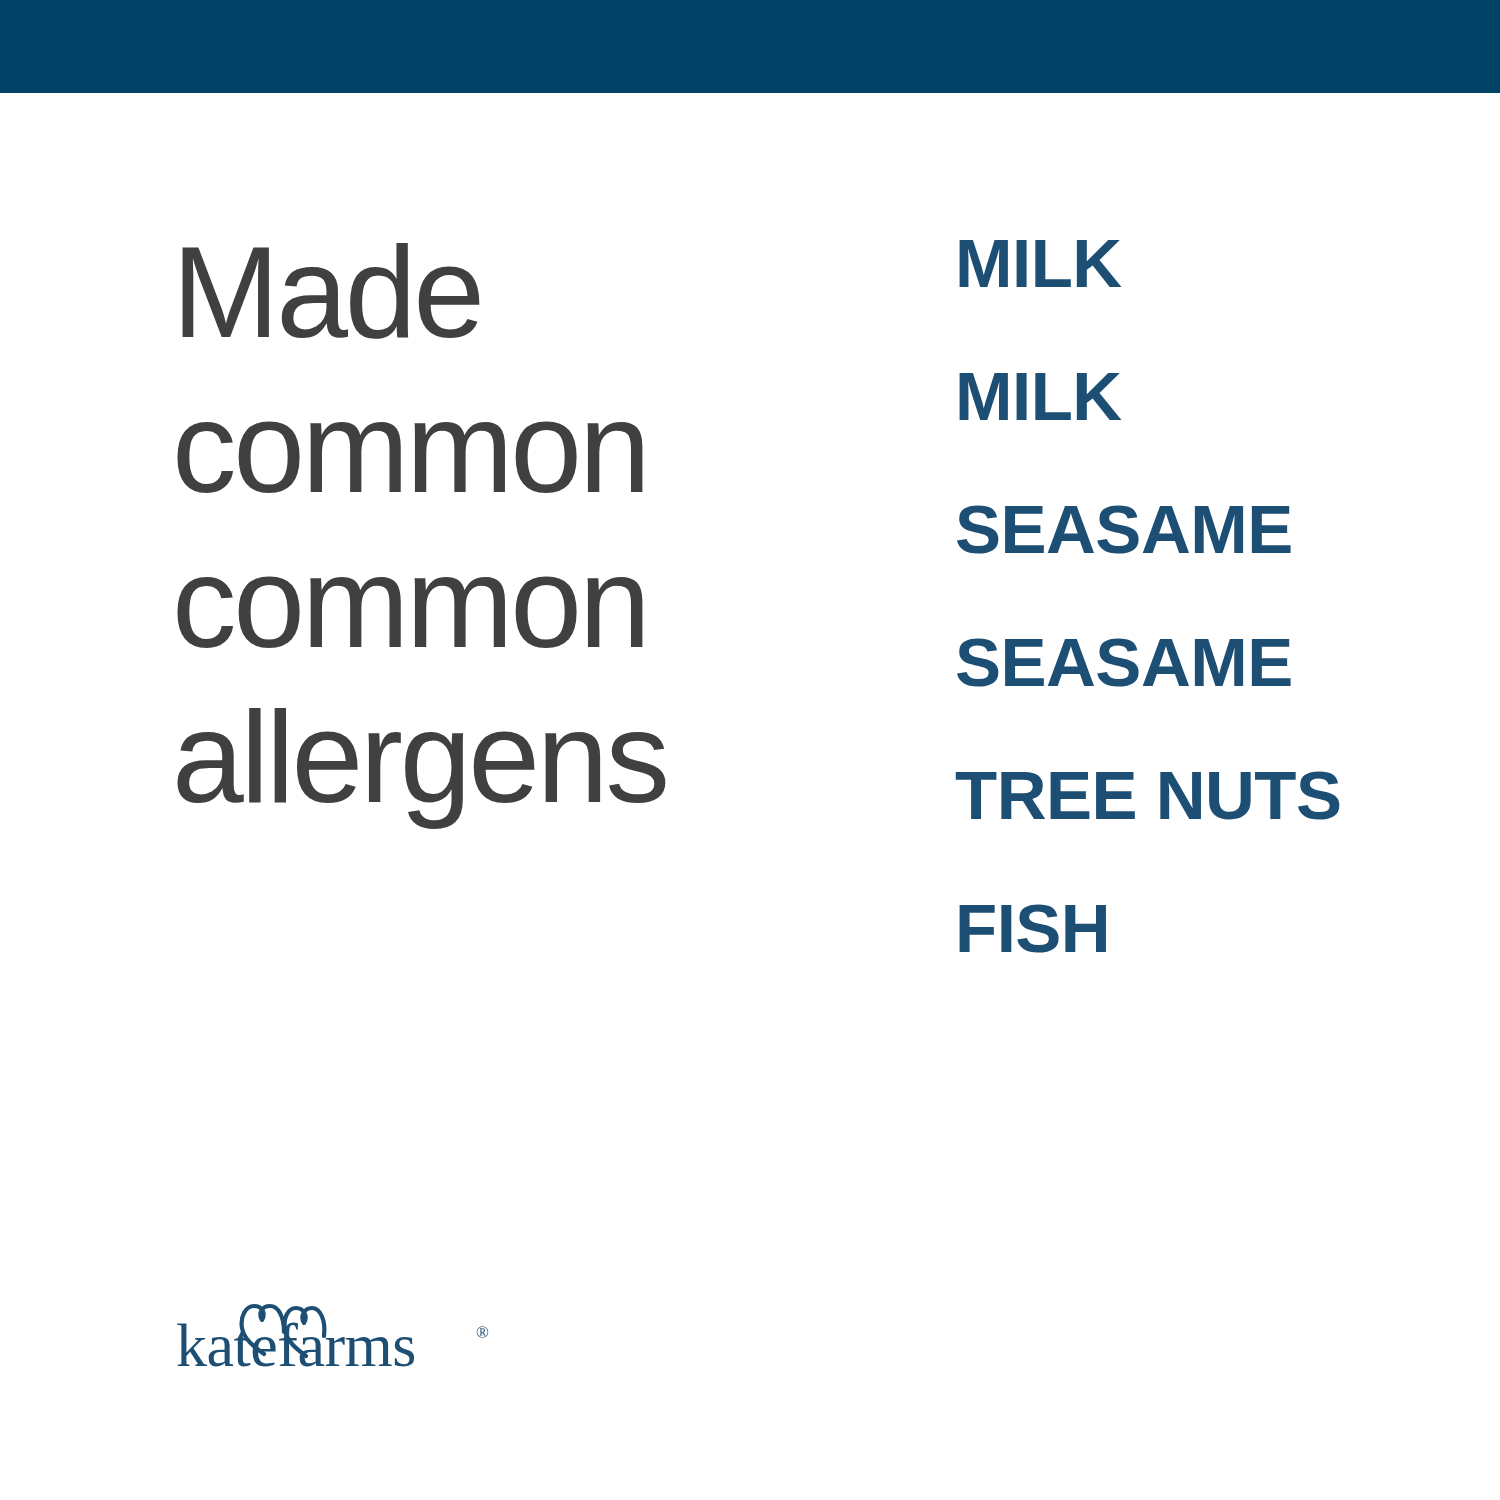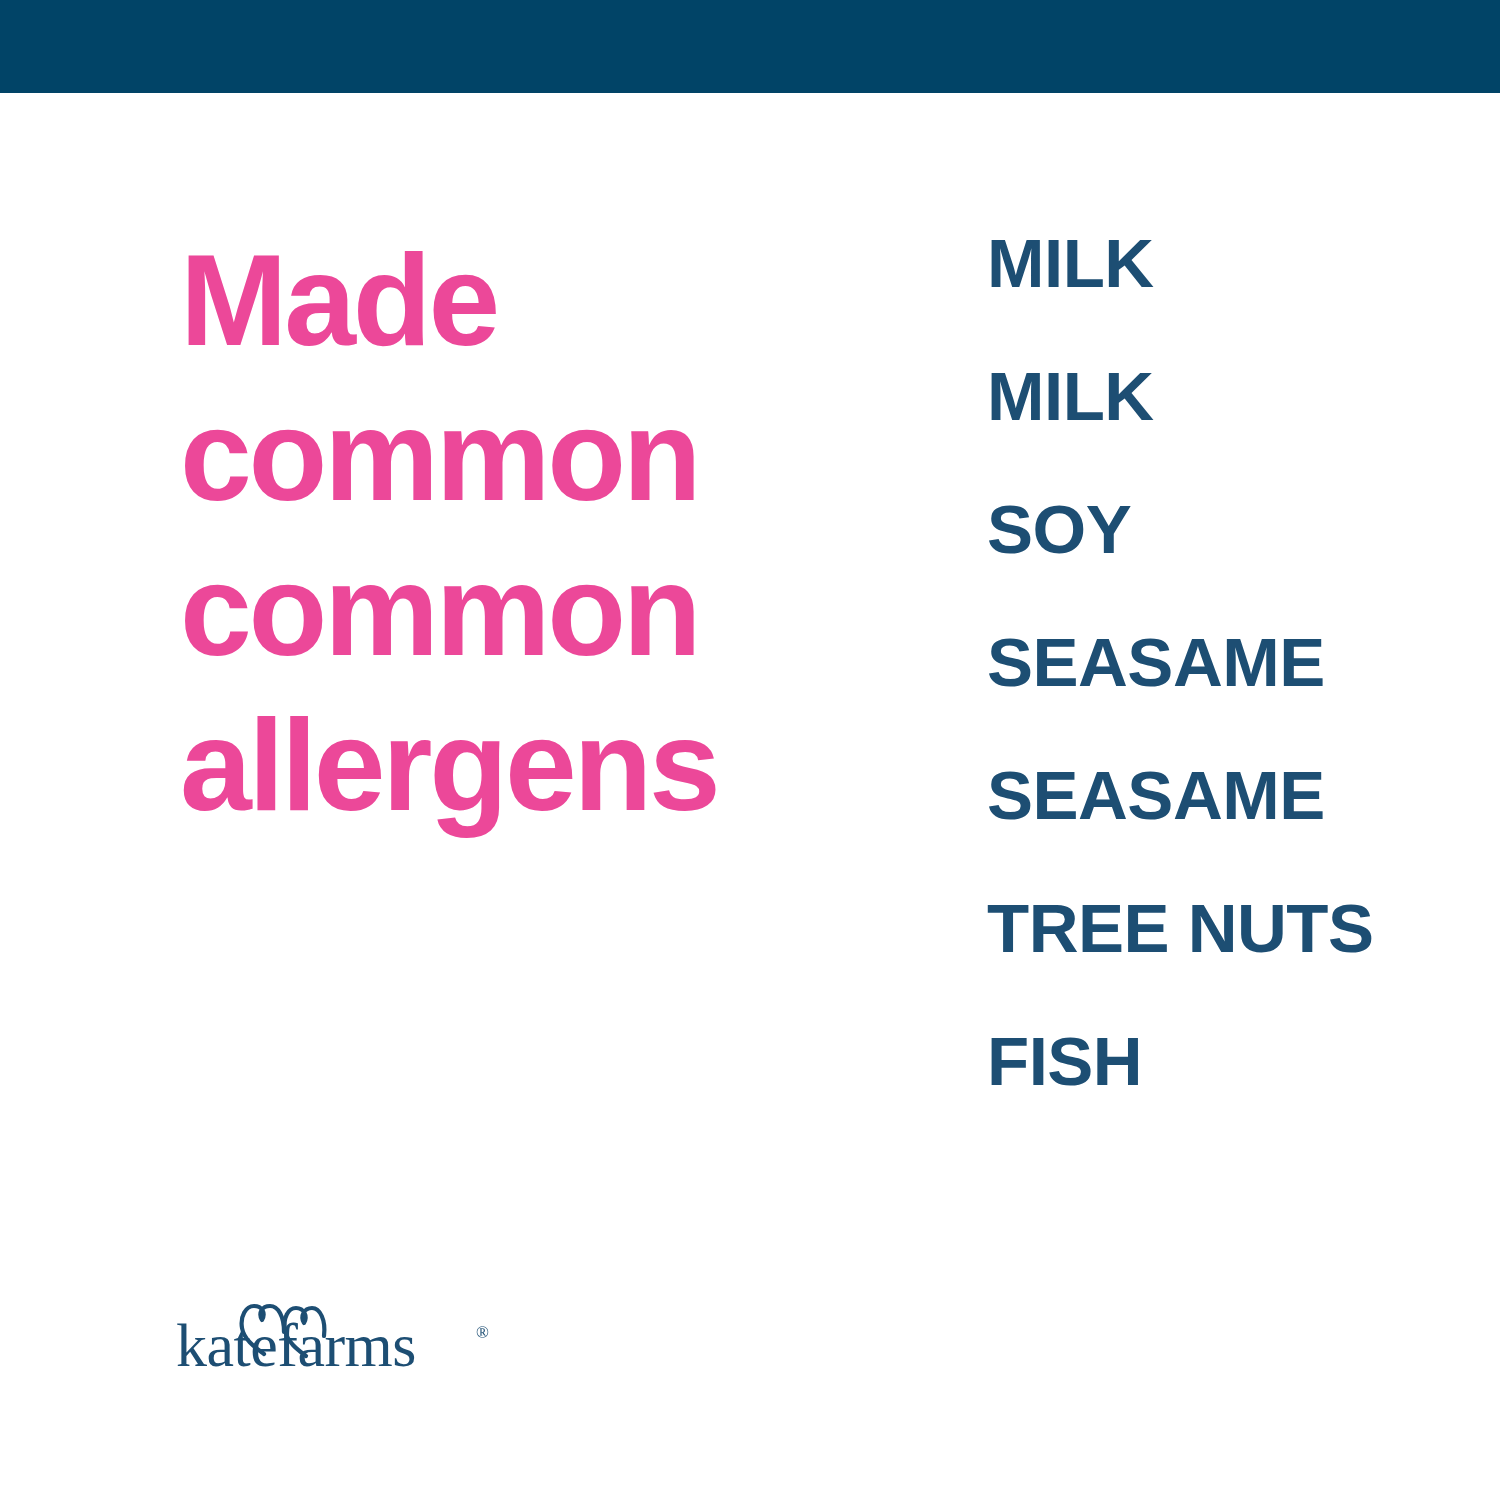--- a/index.html
+++ b/index.html
@@ -48,27 +48,27 @@
     top: 0;
     width: 700px;
     height: 1407px;
   }
 
   .headline {
     position: absolute;
     top: 118px;
     left: 0;
     width: 700px;
-    color: #ec4899;
+    color: #404040;
     font-family: "Liberation Sans", sans-serif;
-    font-weight: bold;
+    font-weight: normal;
     font-size: 129px;
     line-height: 155px;
     letter-spacing: -3.2px;
-    margin: 12px;
+    margin: 4px;
   }
   .headline .hl-line {
     display: block;
     white-space: nowrap;
   }
 
   
   .logo {
     position: absolute;
     left: 8px;
@@ -88,21 +88,20 @@
     height: 92px;
   }
 
   
   .right-col {
     position: absolute;
     left: 955px;
     top: 0;
     width: 470px;
     height: 1407px;
-    margin-left: 32px;
   }
   .allergen-list {
     position: absolute;
     top: 104px;
     left: 0;
     list-style: none;
     margin: 0;
     padding: 0;
     width: 470px;
   }
@@ -154,21 +153,20 @@
           </svg>
         </div>
       </div>
 
     </div>
 
     <div class="right-col">
       <ul class="allergen-list">
         <li class="allergen-item">MILK</li>
         <li class="allergen-item">MILK</li>
-        <li class="allergen-item">SOY</li>
         <li class="allergen-item">SEASAME</li>
         <li class="allergen-item">SEASAME</li>
         <li class="allergen-item">TREE NUTS</li>
         <li class="allergen-item">FISH</li>
       </ul>
     </div>
 
   </div>
 </div>
 

